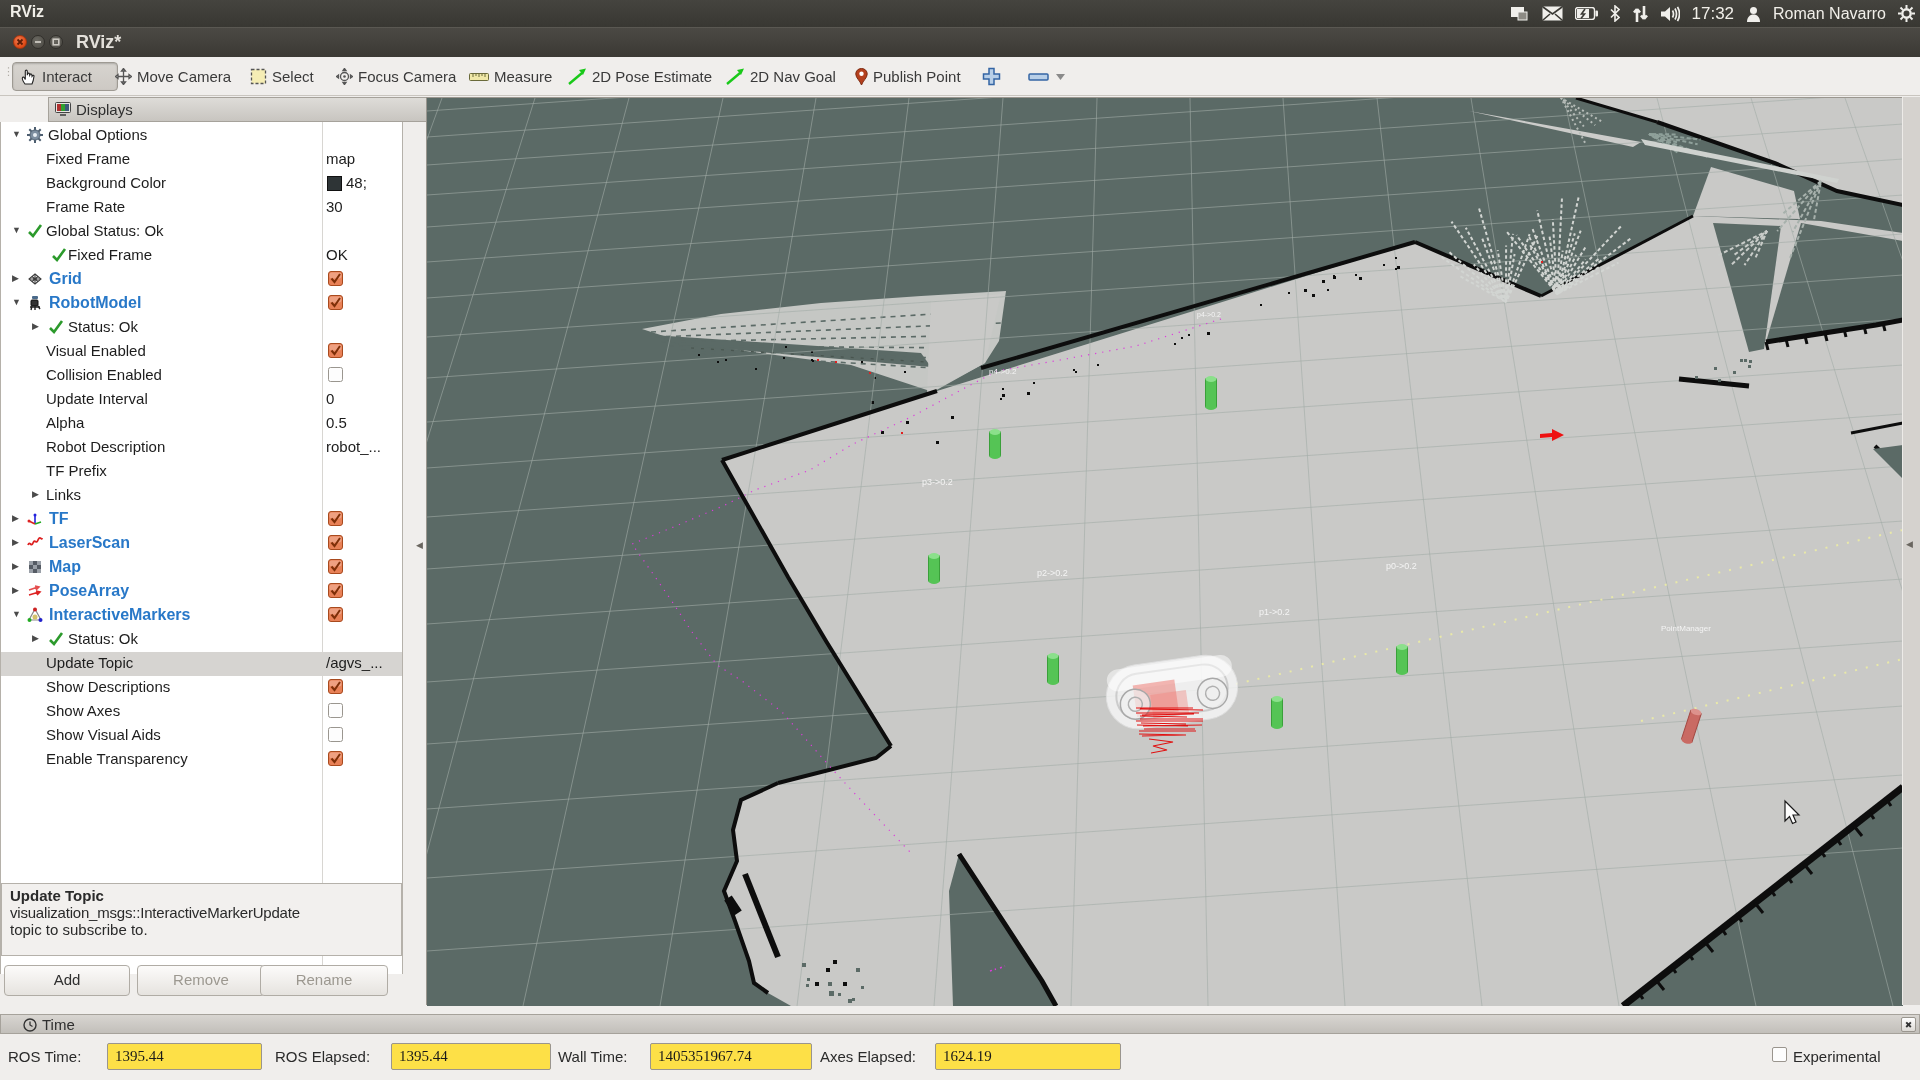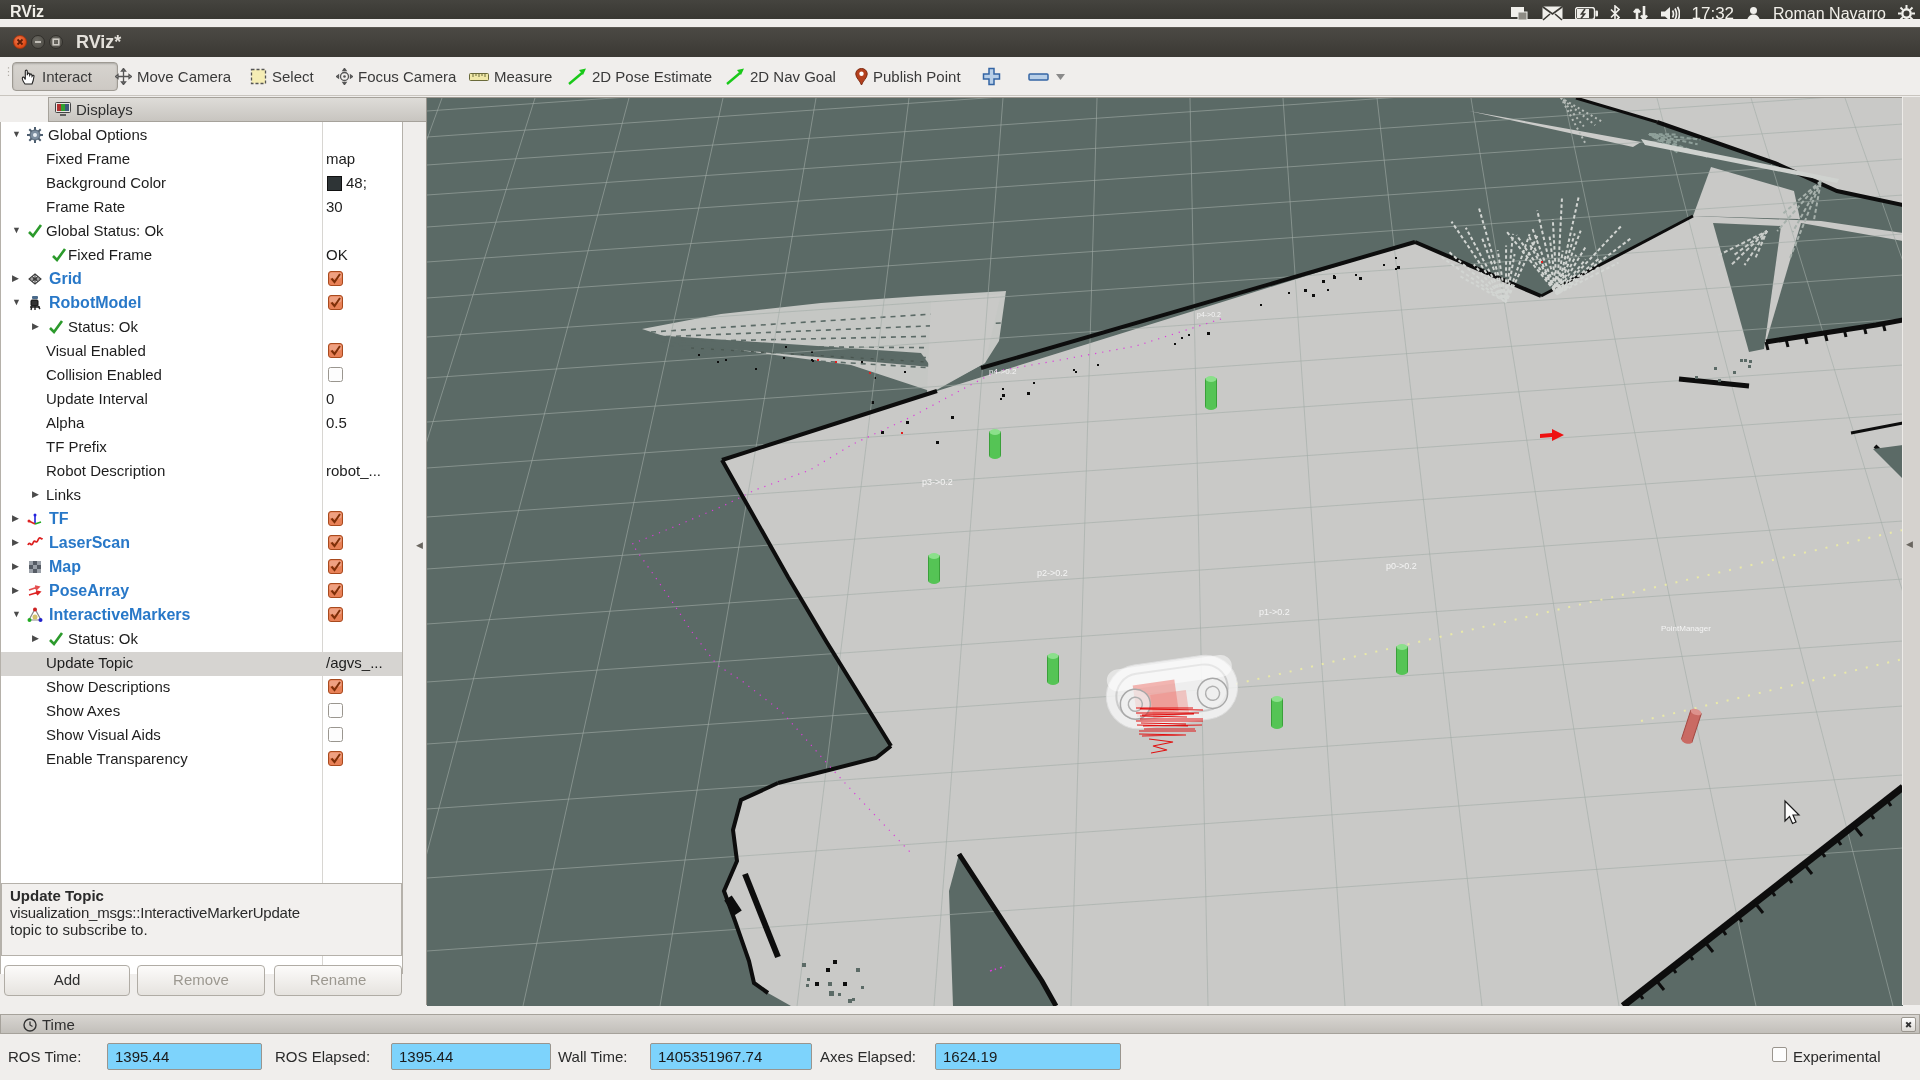--- a/index.html
+++ b/index.html
@@ -1,15 +1,15 @@
 <!DOCTYPE html>
 <html><head><meta charset="utf-8"><style>
 * { margin:0; padding:0; box-sizing:border-box; }
 html,body { width:1920px; height:1080px; overflow:hidden; font-family:"Liberation Sans",sans-serif; background:#f0eeec; }
-#topbar { position:absolute; left:0; top:0; width:1920px; height:19px; background:linear-gradient(#45443f,#383732); color:#f1efe9; }
+#topbar { position:absolute; left:0; top:0; width:1920px; height:27px; background:linear-gradient(#45443f,#383732); color:#f1efe9; }
 #topbar .t { position:absolute; left:10px; top:3px; font-size:16px; font-weight:bold; }
 #tray { position:absolute; right:5px; top:0; height:27px; display:flex; align-items:center; gap:12px; font-size:16px; color:#f1efe9; }
 #titlebar { position:absolute; left:0; top:27px; width:1920px; height:30px; background:linear-gradient(#4b4944,#3b3934); border-top:1px solid #5a5852; }
 #titlebar .t { position:absolute; left:76px; top:4px; font-size:18px; font-weight:bold; color:#e4e1db; }
 .wbtn { position:absolute; top:35px; width:14px; height:14px; border-radius:8px; }
 #toolbar { position:absolute; left:0; top:57px; width:1920px; height:39px; background:#f0eeec; border-bottom:1px solid #c9c5bf; }
 .tbtn { position:absolute; top:5px; height:29px; display:flex; align-items:center; gap:5px; font-size:15px; color:#3a3a3a; padding:0 7px; }
 .tbtn.pressed { background:linear-gradient(#d7d4cf,#cdc9c4); border:1px solid #9e9a93; border-radius:4px; box-shadow:inset 0 1px 2px rgba(0,0,0,0.2); }
 #lpanel { position:absolute; left:0; top:97px; width:403px; height:908px; background:#f0eeec; }
 #dhead { position:absolute; left:0; top:0; width:403px; height:25px; background:linear-gradient(#dedcd8,#c8c5c0); border:1px solid #a6a29b; font-size:15px; color:#2f2f2f;margin-left:48px; }
@@ -23,21 +23,21 @@
 .cb { position:absolute; left:327px; top:3px; }
 #splitter { position:absolute; left:0; top:877px; width:403px; height:8px; }
 #descbox { position:absolute; left:1px; top:786px; width:401px; height:73px; background:#f2f0ee; border:1px solid #b5b1aa; padding:3px 8px; font-size:15px; color:#2a2a2a; }
 #descbox b { display:block; }
 .pbtn { position:absolute; top:868px; height:31px; background:linear-gradient(#fcfbfa,#e6e3df); border:1px solid #b0aca5; border-radius:4px; font-size:15px; text-align:center; padding-top:5px; color:#2f2f2f; }
 .pbtn.dis { color:#9c9890; }
 #vp { position:absolute; left:426px; top:97px; width:1476px; height:908px; border:1px solid #9a968f; border-right:none; }
 #rstrip { position:absolute; left:1902px; top:97px; width:18px; height:908px; background:#d5d2ce; border-left:1px solid #edebe8; }
 #timehead { position:absolute; left:0; top:1014px; width:1920px; height:20px; background:linear-gradient(#d8d5d1,#c2bfba); border:1px solid #a6a29b; font-size:14px; color:#2f2f2f; }
 #timerow { position:absolute; left:0; top:1034px; width:1920px; height:46px; background:#f0eeec; font-size:15px; color:#2a2a2a; }
-.tfield { position:absolute; top:9px; height:27px; background:#7dd3fc; border:1px solid #9a958e; border-radius:2px; font-size:15px; padding:4px 1px 0 7px; color:#1a1a1a; }
+.tfield { position:absolute; top:9px; height:27px; background:#fde047; border:1px solid #9a958e; border-radius:2px; font-size:15px; padding:4px 1px 0 7px; color:#1a1a1a;font-family:Liberation Serif, serif; }
 .tlabel { position:absolute; top:14px; }
 svg { display:block; }
 </style></head><body>
 
 <div id="topbar">
     <span class="t">RViz</span>
 <div id="tray">
 <svg width="20" height="16" viewBox="0 0 20 16">
         <rect x="1" y="1" width="13" height="10" fill="#f0efeb"></rect>
         <rect x="8" y="6" width="9" height="8" fill="#8d8b84" stroke="#f0efeb"></rect>
@@ -297,25 +297,25 @@
       </div>
       <div class="trow">
         <span style="position:absolute;left:45px;top:2px">Update Interval</span>
         <span style="position:absolute;left:325px;top:2px">0</span>
       </div>
       <div class="trow">
         <span style="position:absolute;left:45px;top:2px">Alpha</span>
         <span style="position:absolute;left:325px;top:2px">0.5</span>
       </div>
       <div class="trow">
-        <span style="position:absolute;left:45px;top:2px">TF Prefix</span>
-      </div>
-      <div class="trow">
         <span style="position:absolute;left:45px;top:2px">Robot Description</span>
         <span style="position:absolute;left:325px;top:2px">robot_...</span>
+      </div>
+      <div class="trow">
+        <span style="position:absolute;left:45px;top:2px">TF Prefix</span>
       </div>
       <div class="trow">
         <span class="arr" style="left:31px">▶</span>
         <span style="position:absolute;left:45px;top:2px">Links</span>
       </div>
       <div class="trow">
         <span class="arr" style="left:11px">▶</span>
         <span class="ticon" style="left:26px">
           <svg width="16" height="16" viewBox="0 0 16 16">
             <g stroke-width="1.6" fill="none">
@@ -468,21 +468,21 @@
           </svg>
         </span>
       </div>
     </div>
  <div id="splitter">
       <span style="position:absolute;left:190px;top:1px;color:#9a968f;font-size:9px;letter-spacing:1px">⋯</span>
     </div>
  <div id="descbox"><b>Update Topic</b><span style="letter-spacing:-0.2px">visualization_msgs::InteractiveMarkerUpdate</span><br>topic to subscribe to.</div>
  <div class="pbtn" style="left:4px;width:126px">Add</div>
  <div class="pbtn dis" style="left:137px;width:128px">Remove</div>
- <div class="pbtn dis" style="left:274px;width:128px">Rename</div>
+ <div class="pbtn dis" style="left:260px;width:128px">Rename</div>
 </div>
 
 <div id="vp">
     <svg width="1476" height="908" viewBox="0 0 1476 908" style="display:block">
       <rect width="1476" height="908" fill="#5b6a66"></rect>
       <polygon points="510.0,293.0 988.0,144.0 1114.0,198.0 1266.0,118.0 1394.0,123.0 1476.0,135.0 1476.0,689.0 1196.0,908.0 629.0,908.0 615.0,883.0 532.0,756.0 522.0,793.0 526.0,908.0 364.0,908.0 341.0,895.0 327.0,885.0 322.0,863.0 308.0,823.0 297.0,793.0 310.0,763.0 306.0,732.0 314.0,702.0 351.0,685.0 449.0,660.0 464.0,648.0 399.0,543.0 361.0,479.0 334.0,433.0 295.0,362.0" fill="#c9c9c7"></polygon>
       <polygon points="215.0,231.0 294.0,216.0 394.0,205.0 494.0,198.0 579.0,193.0 572.0,243.0 558.0,265.0 506.0,294.0 424.0,267.0 319.0,253.0 246.0,241.0" fill="#c5c7c4"></polygon>
       <polygon points="226.0,237.0 494.0,255.0 504.0,269.0 254.0,247.0" fill="#5b6a66"></polygon>
       <path d="M224 234 L554 213 M229 239 L574 225 M234 244 L564 237 M242 248 L559 250 M254 252 L544 261 M274 256 L524 271" stroke="#5b6a66" stroke-width="1.6" fill="none" stroke-dasharray="5 5"></path>
       <path d="M264 250 L534 266" stroke="#49554f" stroke-width="1.2" fill="none" stroke-dasharray="3 7"></path>

